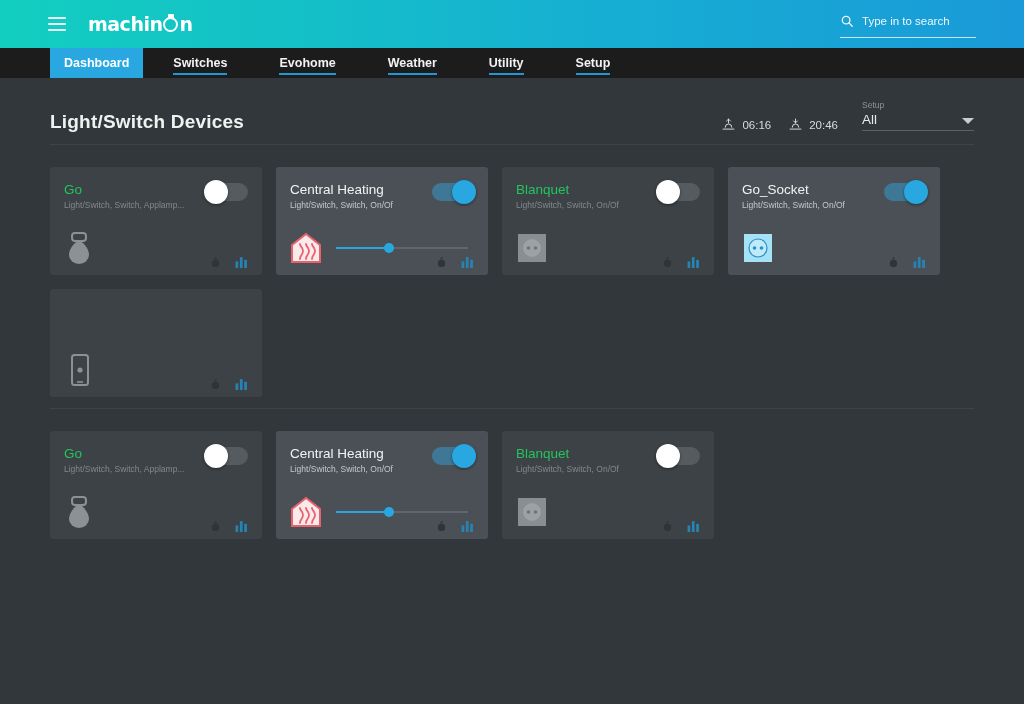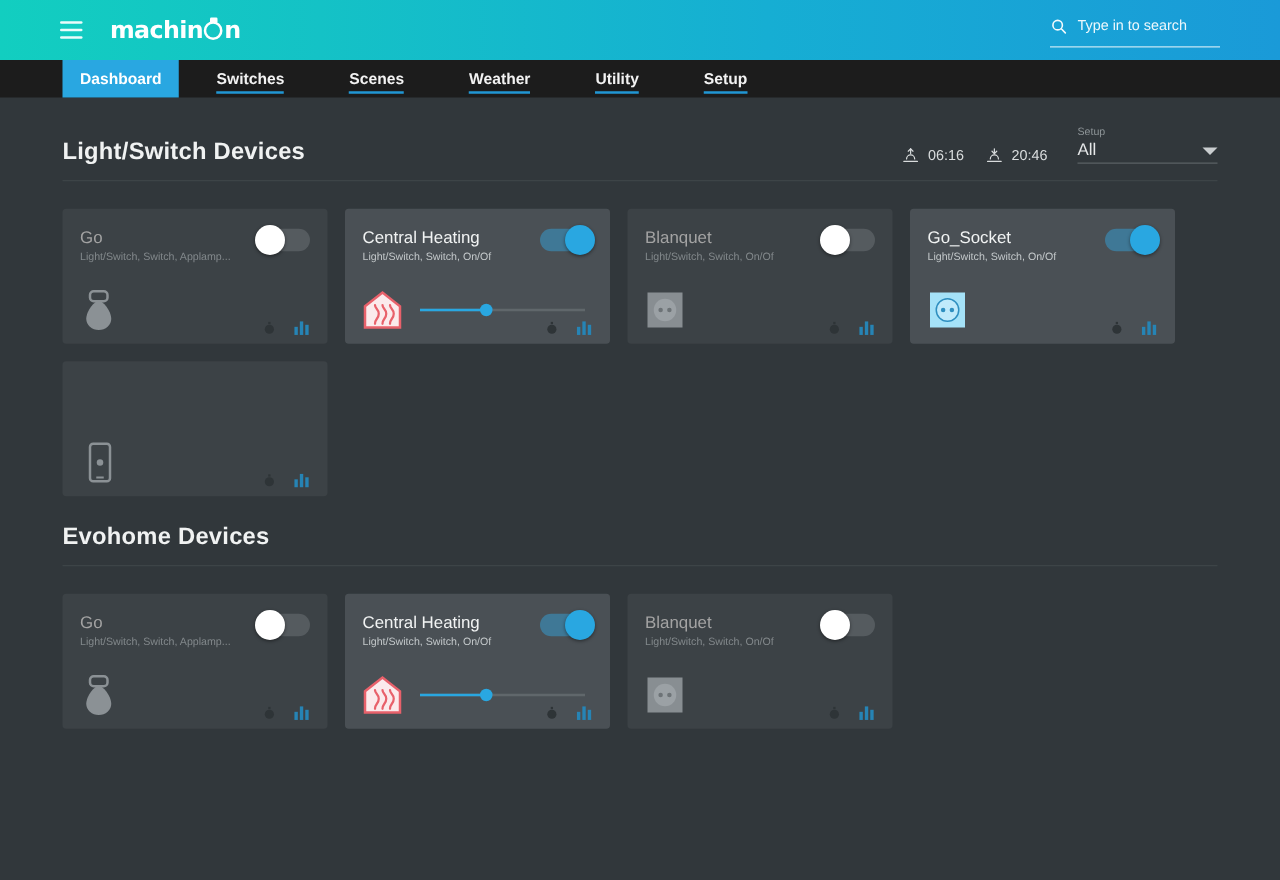--- a/index.html
+++ b/index.html
@@ -115,21 +115,21 @@
   
   .cards { display: flex; flex-wrap: wrap; gap: 14px; margin-top: 22px; }
   .card {
     width: 212px; height: 108px;
     background: #3c4246; border-radius: 3px;
     padding: 15px 14px 10px 14px;
     position: relative;
   }
   .card.on { background: #4a5055; }
   .card-top { display: flex; align-items: flex-start; justify-content: space-between; }
-  .card-title { font-size: 13.5px; color: #a3a3a3; line-height: 16px; }
+  .card-title { font-size: 13.5px; color: #22c55e; line-height: 16px; }
   .card.on .card-title { color: #f1f3f3; }
   .card-sub { font-size: 8.5px; color: #82888b; margin-top: 2px; line-height: 11px; }
   .card.on .card-sub { color: #c3c8ca; }
 
   .toggle {
     width: 42px; height: 18px; border-radius: 9px;
     background: #555b5f; position: relative; flex: none; cursor: pointer;
     margin-top: 1px;
   }
   .toggle .knob {
@@ -192,21 +192,21 @@
 <div class="navbar">
   <div class="nav-item active">
     <span>Dashboard</span>
 
   </div>
   <div class="nav-item nav-gap-1">
     <span>Switches</span>
     <span class="nav-underline"></span>
   </div>
   <div class="nav-item nav-gap">
-    <span>Scenes</span>
+    <span>Evohome</span>
     <span class="nav-underline"></span>
   </div>
   <div class="nav-item nav-gap">
     <span>Weather</span>
     <span class="nav-underline"></span>
   </div>
   <div class="nav-item nav-gap">
     <span>Utility</span>
     <span class="nav-underline"></span>
   </div>
@@ -407,23 +407,20 @@
               <rect x="9" y="2" width="5" height="20" fill="#2684b5"></rect>
               <rect x="17" y="7" width="5" height="15" fill="#2684b5"></rect>
             </svg>
           </div>
         </div>
       </div>
     </div>
 
   </div>
 
-  <div class="section-head">
-    <div class="section-title">Evohome Devices</div>
-  </div>
   <div class="section-divider"></div>
 
   <div class="cards">
 
     <div class="card">
       <div class="card-top">
         <div>
           <div class="card-title">Go</div>
           <div class="card-sub">Light/Switch, Switch, Applamp...</div>
         </div>

